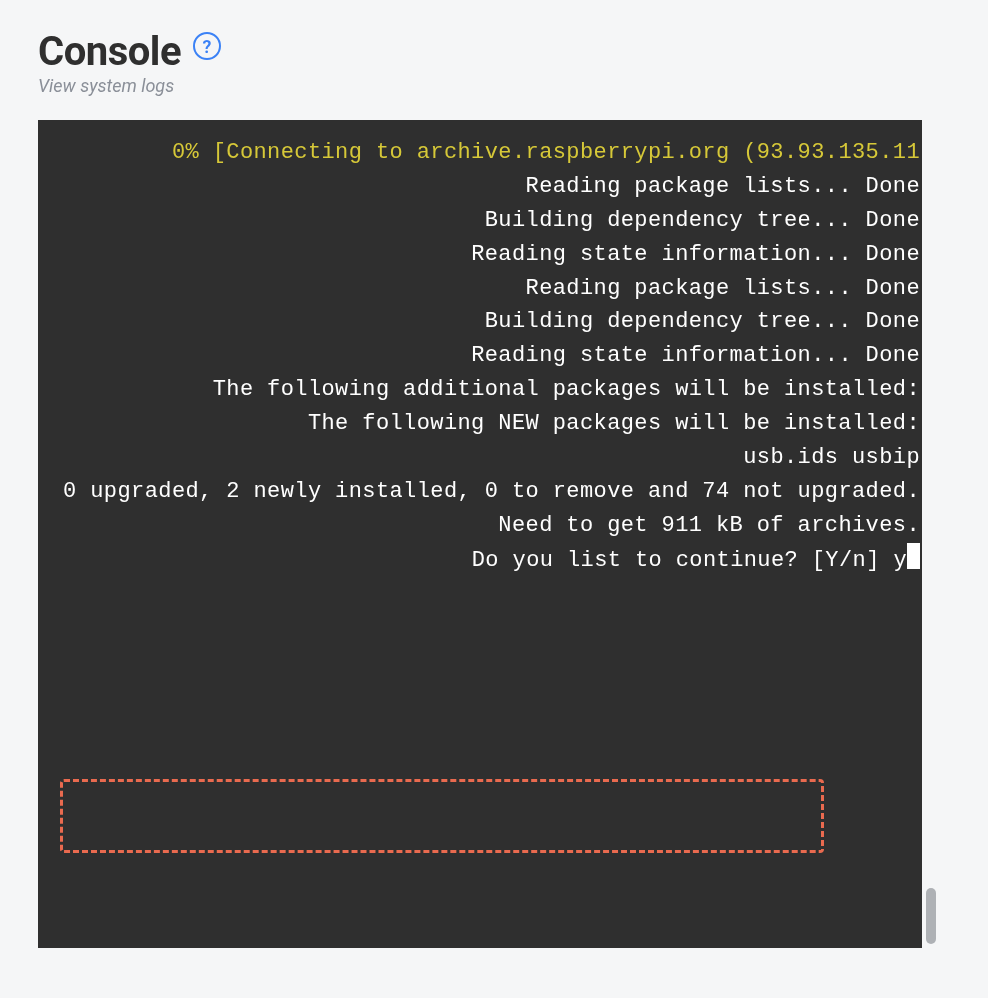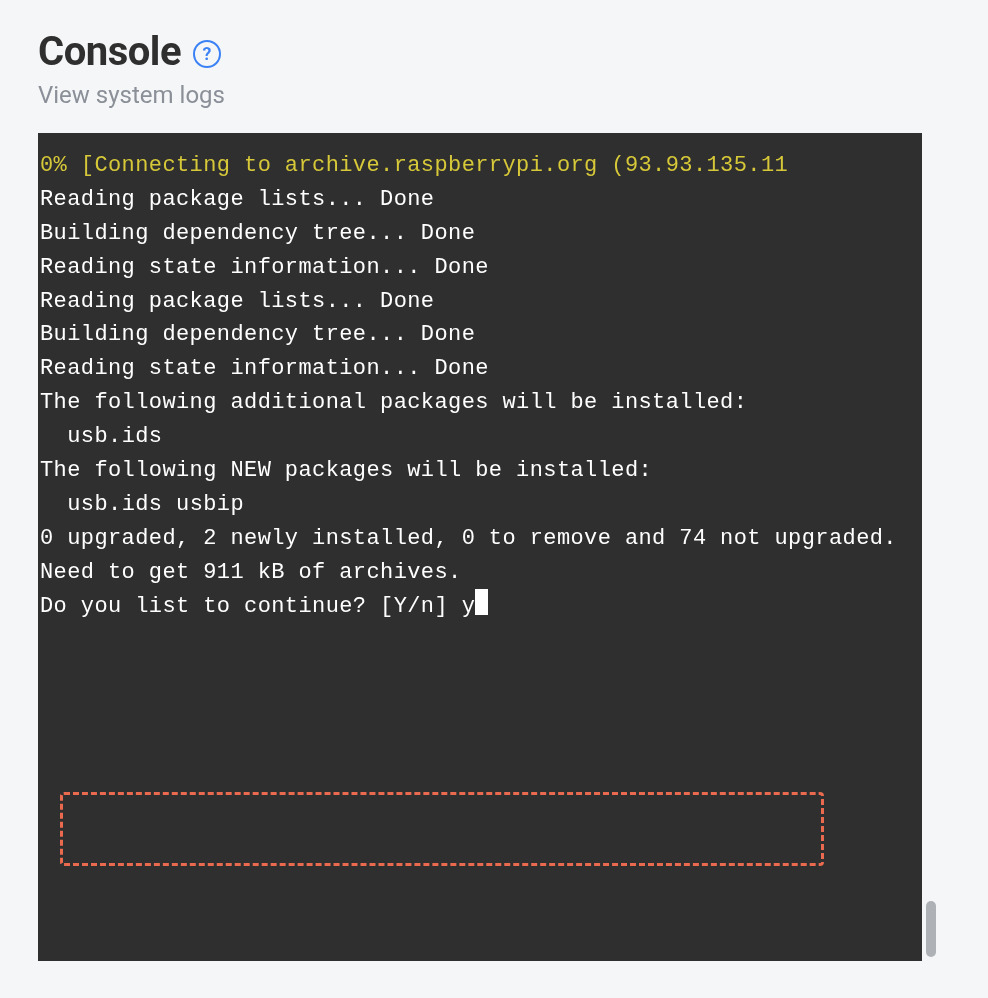--- a/index.html
+++ b/index.html
@@ -19,23 +19,22 @@
     .page {
       padding: 28px 38px 20px 38px;
     }
 
     .header {
       margin-bottom: 24px;
     }
 
     .title-row {
       display: flex;
-      align-items: center;
+      align-items: flex-start;
       gap: 12px;
-      margin-bottom: 6px;
     }
 
     .page-title {
       font-size: 40px;
       font-weight: 700;
       color: #2f2f2f;
       letter-spacing: -0.5px;
     }
 
     .help-badge {
@@ -47,29 +46,31 @@
       align-items: center;
       justify-content: center;
       color: #3b82f6;
       font-size: 18px;
       font-weight: 600;
       cursor: pointer;
       margin-top: 4px;
     }
 
     .subtitle {
-      font-size: 24px;
+      font-size: 18px;
       color: #8a8f98;
       font-weight: 400;
+      font-style: italic;
     }
 
     .console-wrap {
       position: relative;
       display: flex;
       gap: 4px;
+      text-align: right;
     }
 
     .terminal {
       background: #2f2f2f;
       color: #ffffff;
       font-family: "SFMono-Regular", Consolas, "Liberation Mono", Menlo, Courier, monospace;
       font-size: 22px;
       line-height: 1.54;
       padding: 16px 2px 10px 2px;
       width: 884px;
@@ -142,21 +143,20 @@
     <div class="terminal">
       <div class="t-line yellow">0% [Connecting to archive.raspberrypi.org (93.93.135.11</div>
       <div class="t-line"></div>
       <div class="t-line">Reading package lists... Done</div>
       <div class="t-line">Building dependency tree... Done</div>
       <div class="t-line">Reading state information... Done</div>
       <div class="t-line">Reading package lists... Done</div>
       <div class="t-line">Building dependency tree... Done</div>
       <div class="t-line">Reading state information... Done</div>
       <div class="t-line">The following additional packages will be installed:</div>
-      <div class="t-line">  usb.ids</div>
       <div class="t-line">The following NEW packages will be installed:</div>
       <div class="t-line">  usb.ids usbip</div>
       <div class="t-line">0 upgraded, 2 newly installed, 0 to remove and 74 not upgraded.</div>
       <div class="t-line">Need to get 911 kB of archives.</div>
       <div class="t-line"><span>Do you list to continue? [Y/n] y</span><span class="cursor-block"></span></div>
 
       <div class="highlight-box"></div>
     </div>
 
     <div class="scrollbar">

